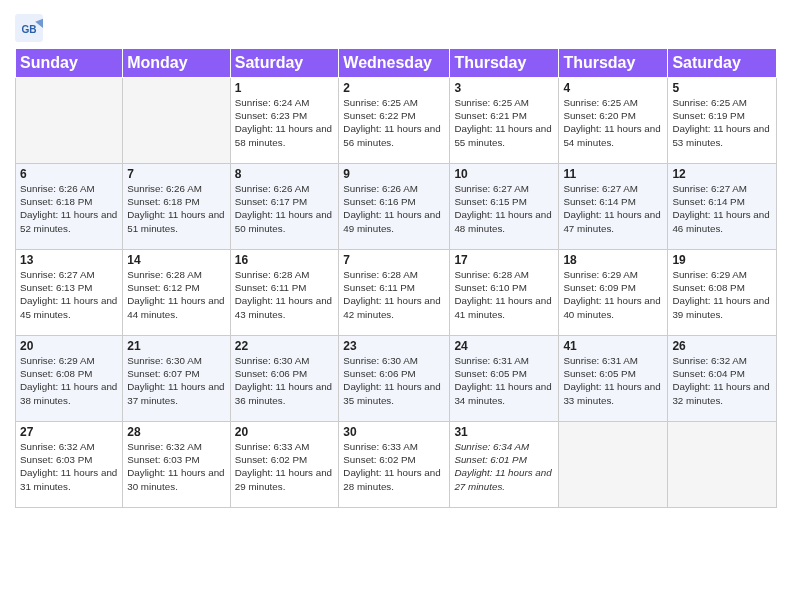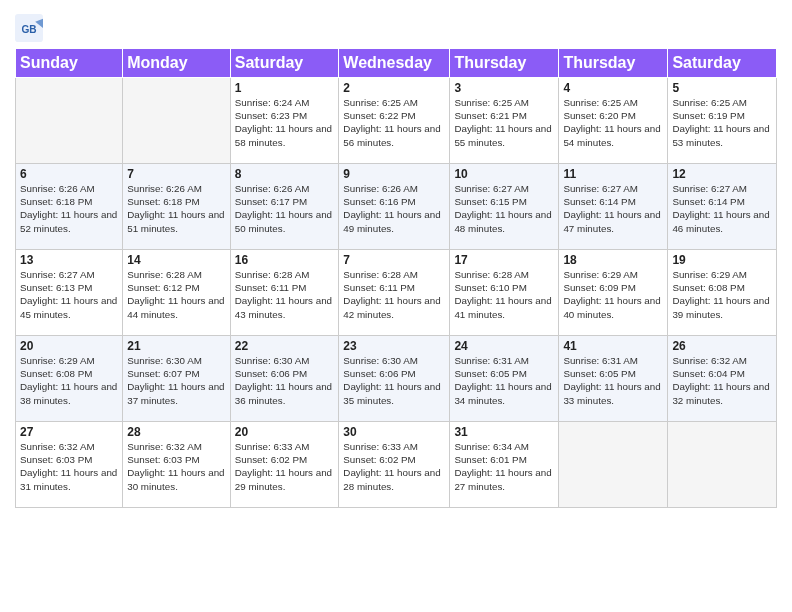--- a/index.html
+++ b/index.html
@@ -317,21 +317,21 @@
 Daylight: 11 hours and 29 minutes.</div>
           </td>
           <td>
             <div class="day-num">30</div>
             <div class="day-info" style="white-space: pre-line;">Sunrise: 6:33 AM
 Sunset: 6:02 PM
 Daylight: 11 hours and 28 minutes.</div>
           </td>
           <td>
             <div class="day-num">31</div>
-            <div class="day-info" style="white-space: pre-line;">Sunrise: 6:34 AM
+            <div class="day-info" style="white-space: pre-line; font-style: italic;">Sunrise: 6:34 AM
 Sunset: 6:01 PM
 Daylight: 11 hours and 27 minutes.</div>
           </td>
           <td class="empty"></td>
           <td class="empty"></td>
         </tr>
       </tbody>
   </table>
 </div>
 

